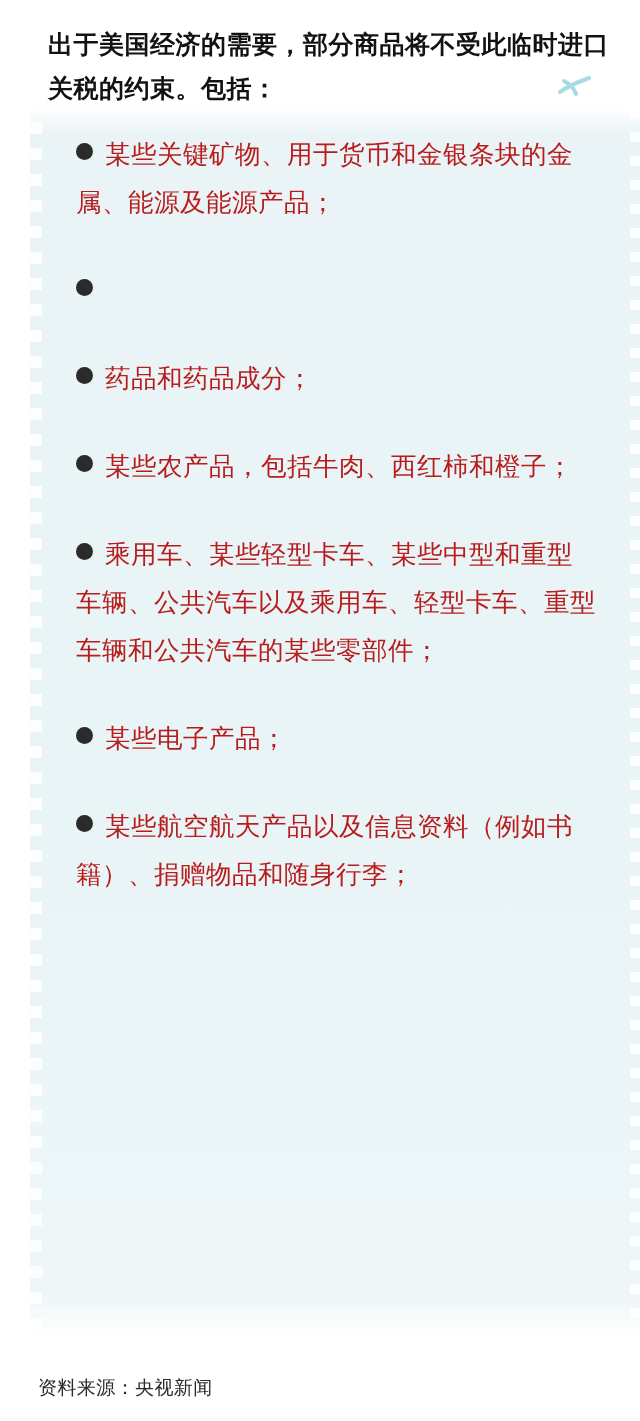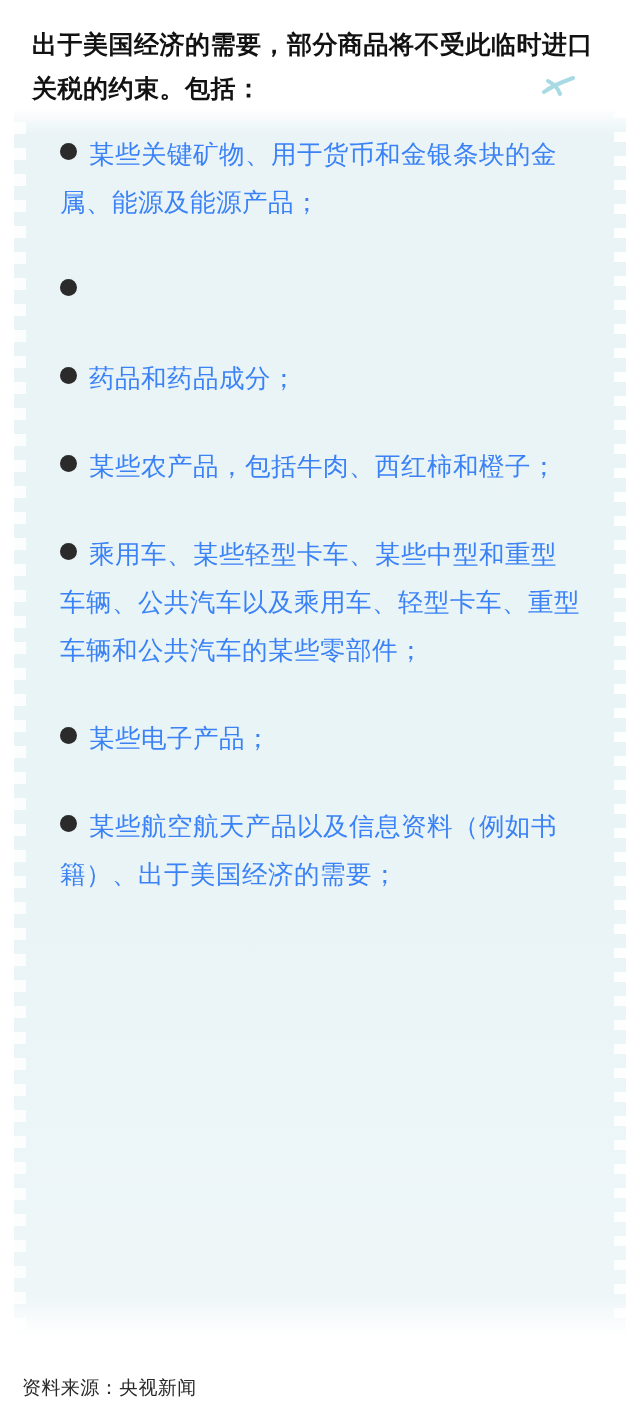--- a/index.html
+++ b/index.html
@@ -14,20 +14,21 @@
     color: #1b1b1b;
     overflow: hidden;
     position: relative;
   }
 
   .page {
     position: relative;
     width: 584px;
     height: 1421px;
     box-sizing: border-box;
+    margin-left: 16px;
   }
 
   
   .heading {
     position: absolute;
     left: 32px;
     top: 22px;
     width: 578px;
     font-size: 25px;
     font-weight: bold;
@@ -115,21 +116,21 @@
     top: 130px;
     width: 520px;
   }
   .item {
     display: block;
     position: relative;
     margin: 0 0 40px 0;
     font-size: 25.5px;
     line-height: 48px;
     letter-spacing: 0.5px;
-    color: #3b82f6;
+    color: #b91c1c;
     text-indent: 0;
   }
   .item .dot {
     display: inline-block;
     width: 17px;
     height: 17px;
     border-radius: 50%;
     background: #2b2b2b;
     margin-right: 12px;
     vertical-align: 3px;
@@ -193,20 +194,20 @@
     <p class="item">
       <span class="dot"></span><span class="txt">某些农产品，包括牛肉、西红柿和橙子；</span>
     </p>
     <p class="item">
       <span class="dot"></span><span class="txt">乘用车、某些轻型卡车、某些中型和重型车辆、公共汽车以及乘用车、轻型卡车、重型车辆和公共汽车的某些零部件；</span>
     </p>
     <p class="item">
       <span class="dot"></span><span class="txt">某些电子产品；</span>
     </p>
     <p class="item">
-      <span class="dot"></span><span class="txt">某些航空航天产品以及信息资料（例如书籍）、出于美国经济的需要；</span>
+      <span class="dot"></span><span class="txt">某些航空航天产品以及信息资料（例如书籍）、捐赠物品和随身行李；</span>
     </p>
   </div>
 
   <div class="sep"></div>
   <div class="source">资料来源：央视新闻</div>
 
 </div>
 
 </body></html>

